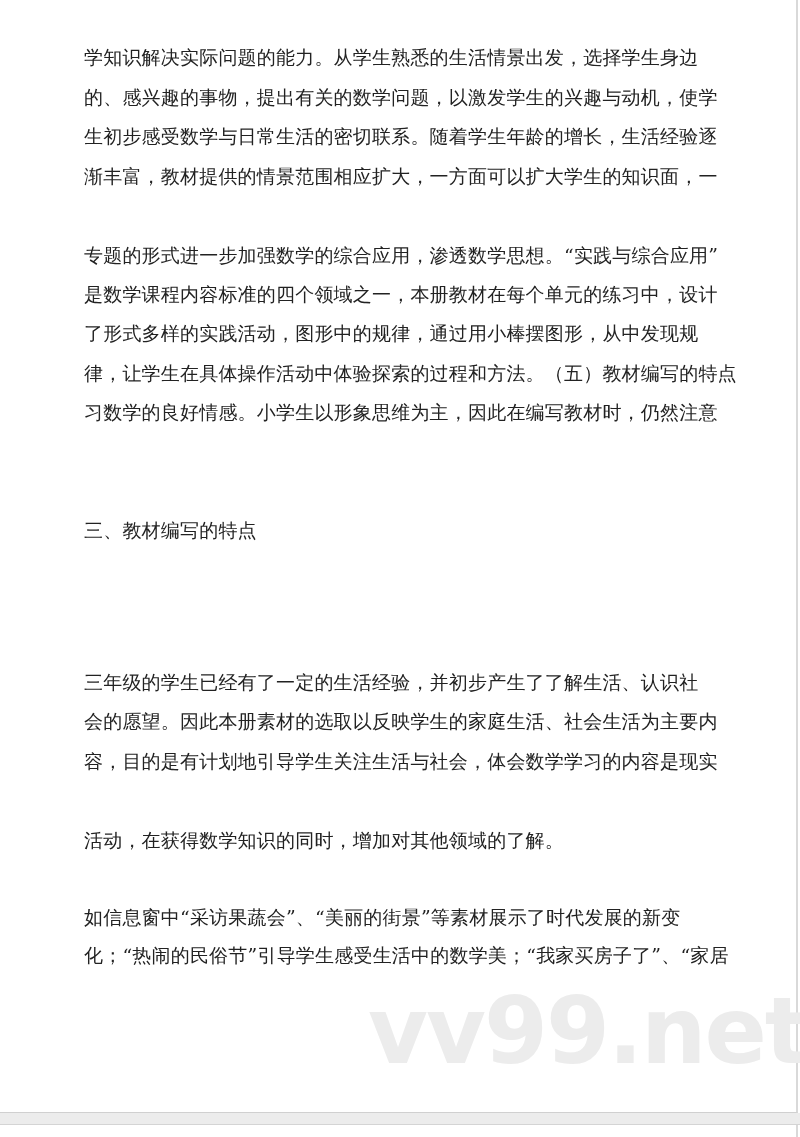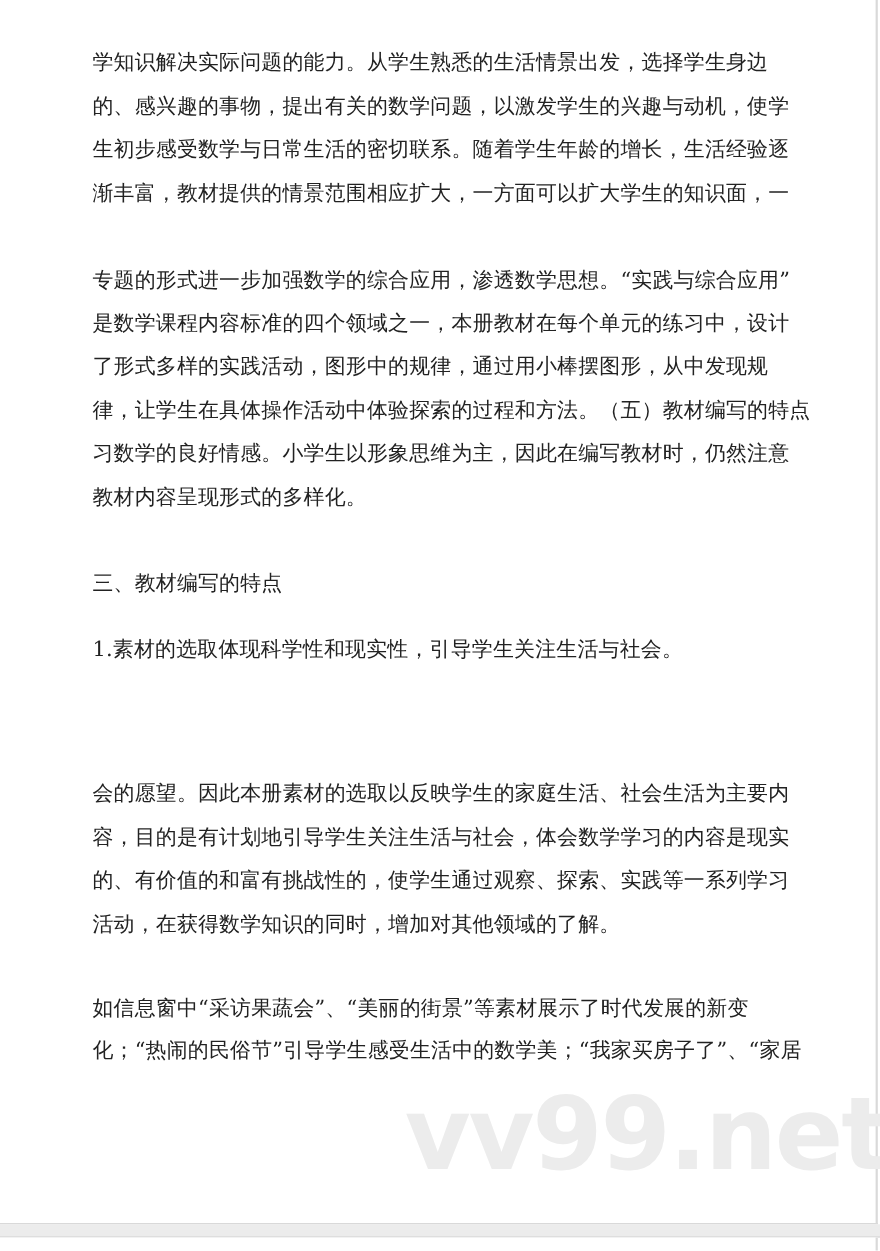--- a/index.html
+++ b/index.html
@@ -75,29 +75,27 @@
 
   <div class="line" style="top:45px">学知识解决实际问题的能力。从学生熟悉的生活情景出发，选择学生身边</div>
   <div class="line" style="top:85px">的、感兴趣的事物，提出有关的数学问题，以激发学生的兴趣与动机，使学</div>
   <div class="line" style="top:124px">生初步感受数学与日常生活的密切联系。随着学生年龄的增长，生活经验逐</div>
   <div class="line" style="top:164px">渐丰富，教材提供的情景范围相应扩大，一方面可以扩大学生的知识面，一</div>
   <div class="line" style="top:243px">专题的形式进一步加强数学的综合应用，渗透数学思想。“实践与综合应用”</div>
   <div class="line" style="top:282px">是数学课程内容标准的四个领域之一，本册教材在每个单元的练习中，设计</div>
   <div class="line" style="top:321px">了形式多样的实践活动，图形中的规律，通过用小棒摆图形，从中发现规</div>
   <div class="line" style="top:361px">律，让学生在具体操作活动中体验探索的过程和方法。（五）教材编写的特点</div>
   <div class="line" style="top:400px">习数学的良好情感。小学生以形象思维为主，因此在编写教材时，仍然注意</div>
-  <div class="line" style="top:440px">教材内容呈现形式的多样化。</div>
 
   <div class="line indent" style="top:518px">三、教材编写的特点</div>
 
-  <div class="line indent" style="top:578px">1.素材的选取体现科学性和现实性，引导学生关注生活与社会。</div>
 
+  <div class="line indent" style="top:670px">三年级的学生已经有了一定的生活经验，并初步产生了了解生活、认识社</div>
   <div class="line" style="top:709px">会的愿望。因此本册素材的选取以反映学生的家庭生活、社会生活为主要内</div>
   <div class="line" style="top:749px">容，目的是有计划地引导学生关注生活与社会，体会数学学习的内容是现实</div>
-  <div class="line" style="top:788px">的、有价值的和富有挑战性的，使学生通过观察、探索、实践等一系列学习</div>
   <div class="line" style="top:828px">活动，在获得数学知识的同时，增加对其他领域的了解。</div>
 
   <div class="line indent" style="top:905px">如信息窗中“采访果蔬会”、“美丽的街景”等素材展示了时代发展的新变</div>
   <div class="line" style="top:943px">化；“热闹的民俗节”引导学生感受生活中的数学美；“我家买房子了”、“家居</div>
 </div>
 
 <div class="page-gap"></div>
 <div class="next-page"></div>
 
 </body></html>

